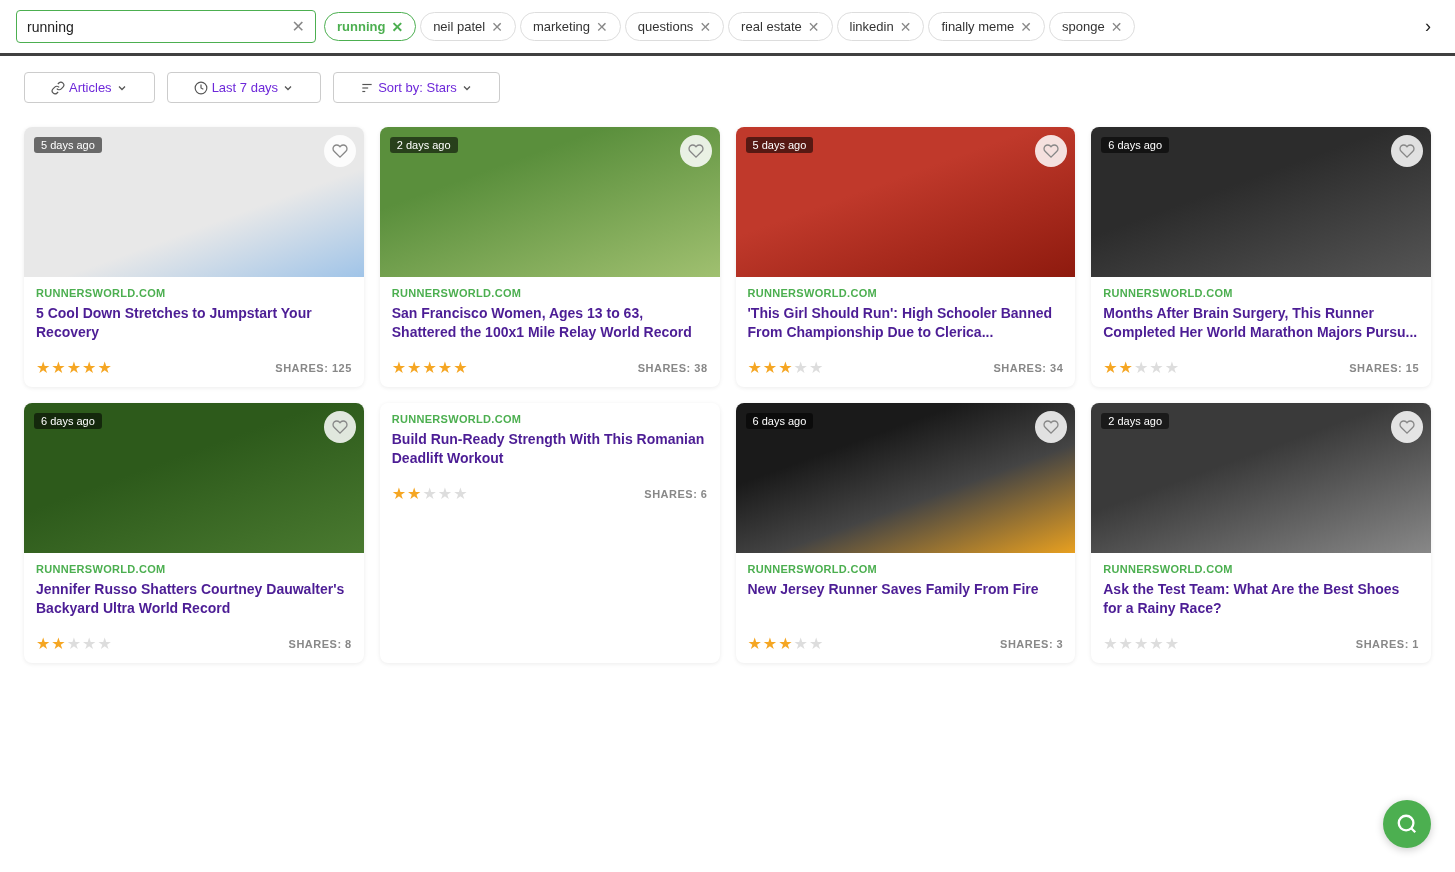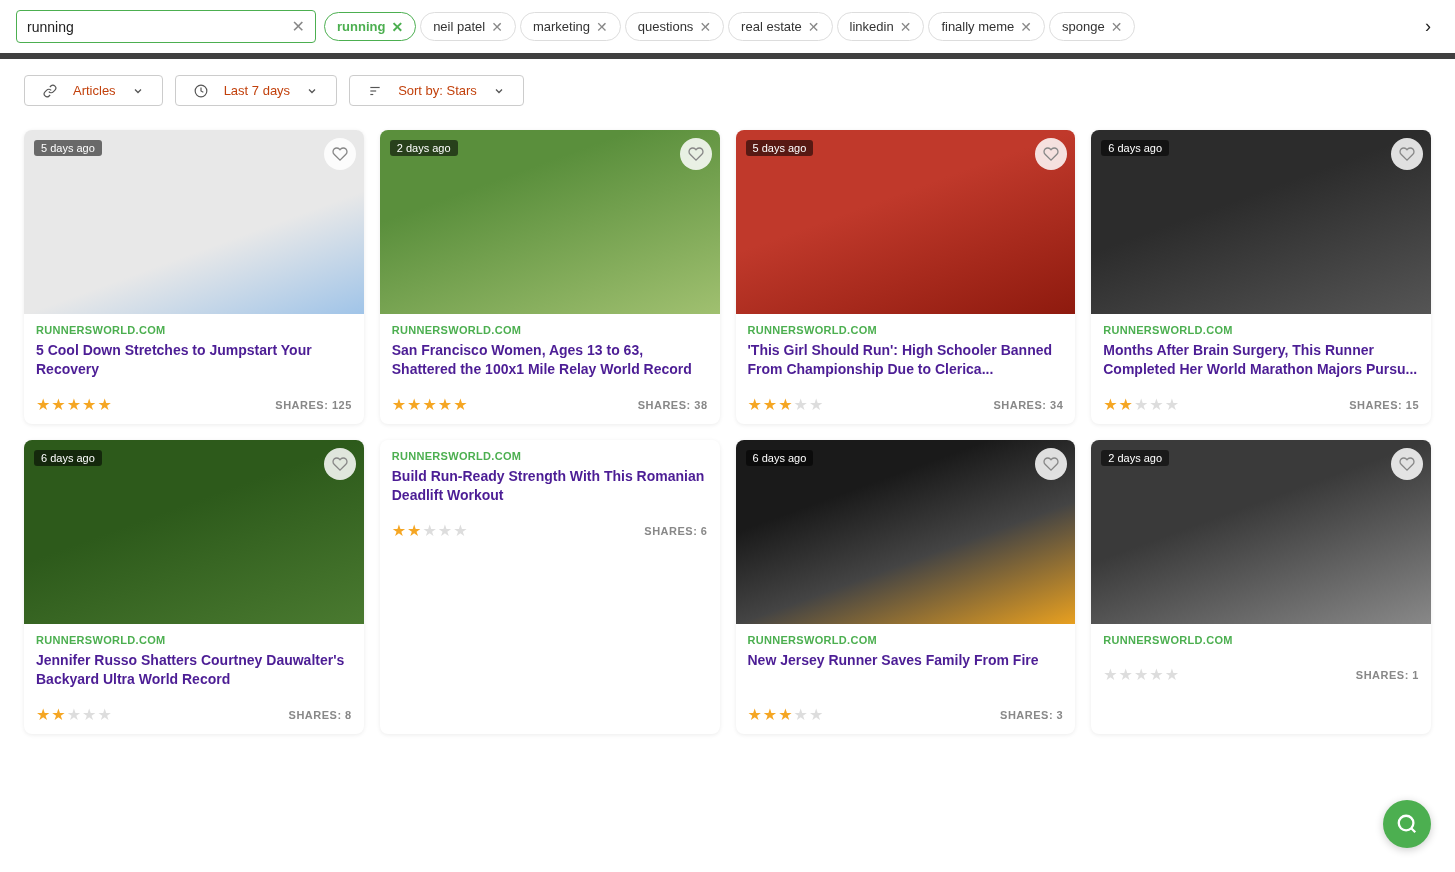--- a/index.html
+++ b/index.html
@@ -3,21 +3,21 @@
   <meta charset="utf-8">
   <style>
     * { box-sizing: border-box; margin: 0; padding: 0; }
     body { font-family: -apple-system, BlinkMacSystemFont, 'Segoe UI', Arial, sans-serif; background: #fff; color: #222; font-size: 14px; }
 
     
     .search-bar {
       display: flex;
       align-items: center;
       padding: 10px 16px;
-      border-bottom: 6px solid #404040;
+      border-bottom: 3px solid #404040;
       gap: 8px;
     }
     .search-input-wrap {
       display: flex;
       align-items: center;
       border: 1.5px solid #4caf50;
       border-radius: 4px;
       padding: 6px 10px;
       width: 300px;
       background: #fff;
@@ -82,27 +82,27 @@
     
     .filter-bar {
       display: flex;
       align-items: center;
       gap: 12px;
       padding: 16px 24px;
     }
     .filter-btn {
       display: flex;
       align-items: center;
-      gap: 16px;
+      gap: 4px;
       border: 1.5px solid #ccc;
       border-radius: 4px;
-      padding: 7px 18px;
+      padding: 7px 26px;
       cursor: pointer;
       font-size: 13px;
-      color: #c2410c;
+      color: #6d28d9;
       background: #fff;
     }
     .filter-btn svg { flex-shrink: 0; }
 
     
     .grid {
       display: grid;
       grid-template-columns: repeat(4, 1fr);
       gap: 0;
       padding: 0 16px;
@@ -110,21 +110,21 @@
     .card {
       border-radius: 8px;
       overflow: hidden;
       margin: 8px;
       background: #fff;
       box-shadow: 0 1px 4px rgba(0,0,0,0.08);
     }
     .card-img-wrap {
       position: relative;
       width: 100%;
-      height: 184px;
+      height: 150px;
       overflow: hidden;
       background: #ccc;
     }
     .card-img-wrap .timestamp {
       position: absolute;
       top: 10px;
       left: 10px;
       background: rgba(0,0,0,0.55);
       color: #fff;
       font-size: 11px;
@@ -447,20 +447,21 @@
     <div class="card-img-wrap scene-8">
       <span class="timestamp">2 days ago</span>
       <button class="heart-btn">
         <svg viewBox="0 0 24 24" fill="none" stroke="#888" stroke-width="2">
             <path d="M20.84 4.61a5.5 5.5 0 00-7.78 0L12 5.67l-1.06-1.06a5.5 5.5 0 00-7.78 7.78l1.06 1.06L12 21.23l7.78-7.78 1.06-1.06a5.5 5.5 0 000-7.78z"></path>
           </svg>
       </button>
     </div>
     <div class="card-body">
       <div class="card-source">RUNNERSWORLD.COM</div>
+      <div class="card-title">Ask the Test Team: What Are the Best Shoes for a Rainy Race?</div>
     </div>
     <div class="card-footer">
       <div class="stars">
           <span class="star empty">★</span>
           <span class="star empty">★</span>
           <span class="star empty">★</span>
           <span class="star empty">★</span>
           <span class="star empty">★</span>
         </div>
       <span class="shares">SHARES: 1</span>

